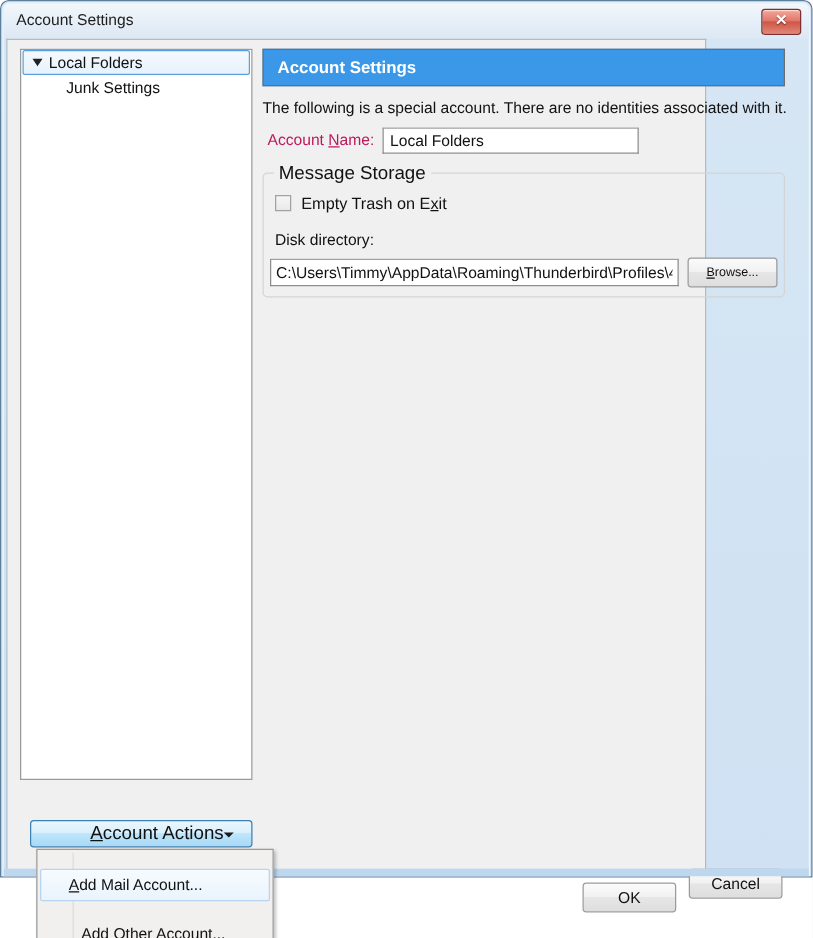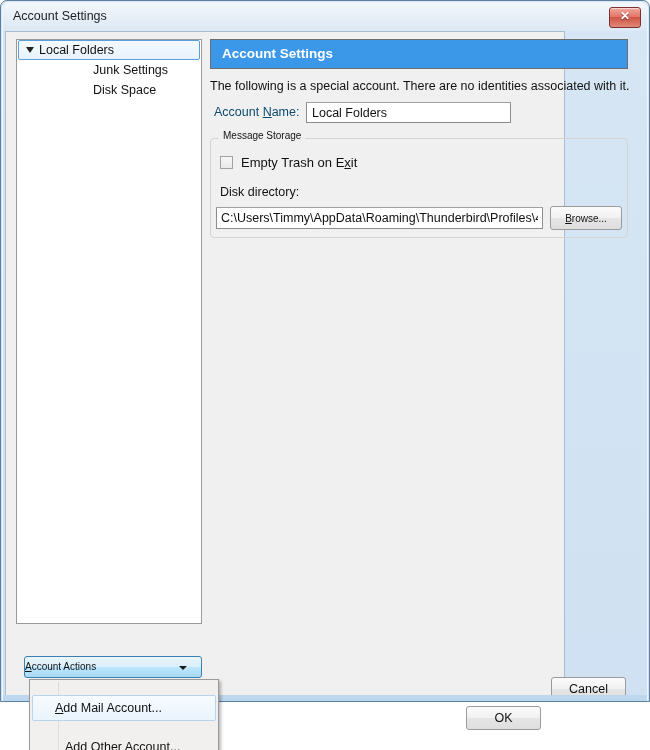--- a/index.html
+++ b/index.html
@@ -97,21 +97,20 @@
   }
   .tree-row {
     position: relative;
     height: 20px;
     line-height: 20px;
     font-size: 12.5px;
     color: #111111;
     white-space: nowrap;
     box-sizing: border-box;
     cursor: default;
-    margin-left: 40px;
   }
   .tree-row.level0 { padding-left: 20px; }
   .tree-row.level1 { padding-left: 36px; }
   .tree-row.selected {
     background: linear-gradient(180deg, #f4f9ff 0%, #e8f2fc 100%);
     border: 1px solid #5aa0e0;
     border-radius: 2px;
     margin: 0 1px;
     height: 20px;
     line-height: 18px;
@@ -138,24 +137,24 @@
     border-radius: 3px;
     background: linear-gradient(180deg, #eaf6fd 0%, #d9f0fc 48%, #bee6fd 49%, #a7d9f5 100%);
     box-sizing: border-box;
     cursor: pointer;
   }
   #account-actions .aa-label {
     position: absolute;
     left: 0; top: 0;
     width: 100%;
     line-height: 20px;
-    text-align: left;
-    font-size: 10px;
-    color: #111111;
-    padding-right: 35px;
+    text-align: right;
+    font-size: 15px;
+    color: #111111;
+    padding-right: 22px;
     box-sizing: border-box;
   }
   #account-actions .aa-arrow {
     position: absolute;
     right: 14px; top: 9px;
     width: 0; height: 0;
     border-left: 4px solid transparent;
     border-right: 4px solid transparent;
     border-top: 4px solid #1a1a1a;
   }
@@ -235,21 +234,21 @@
   }
   #acct-name-row {
     position: relative;
     margin-top: 9px;
     height: 22px;
   }
   #acct-name-label {
     position: absolute;
     left: 4px; top: 3px;
     font-size: 12.5px;
-    color: #0c4a6e;
+    color: #be185d;
   }
   #acct-name-input {
     position: absolute;
     left: 96px; top: 0;
     width: 205px;
     height: 21px;
     border: 1px solid #8d8d8d;
     border-top-color: #a0a0a0;
     background: #ffffff;
     font-family: "Liberation Sans", sans-serif;
@@ -268,21 +267,21 @@
     height: 100px;
     border: 1px solid #d4d4d4;
     border-radius: 4px;
     box-sizing: border-box;
   }
   #msg-storage-legend {
     position: absolute;
     left: 8px; top: -9px;
     background: #f0f0f0;
     padding: 0 4px;
-    font-size: 10px;
+    font-size: 15px;
     color: #111111;
   }
   #empty-trash-row {
     position: absolute;
     left: 9px; top: 16px;
     height: 16px;
   }
   #empty-trash-box {
     position: absolute;
     left: 0; top: 1px;
@@ -344,21 +343,21 @@
     border-radius: 3px;
     background: linear-gradient(180deg, #fbfbfb 0%, #f1f1f1 48%, #e6e6e6 50%, #dedede 100%);
     font-family: "Liberation Sans", sans-serif;
     font-size: 12.5px;
     color: #111111;
     cursor: pointer;
     padding: 0;
     margin-top: 25px;
   }
   #ok-button     { left: 460px; top: 649px; }
-  #cancel-button { left: 545px; top: 620px; }
+  #cancel-button { left: 545px; top: 638px; }
 
   
   #bottom-strip {
     position: absolute;
     left: 2px;
     top: 694px;
     width: 644px;
     height: 6px;
     background: #bcd7ee;
   }
@@ -381,23 +380,20 @@
   <div id="client">
 
     <div id="tree-pane">
       <div class="tree-row level0 selected">
         <span class="tree-twisty"></span>
         <span>Local Folders</span>
       </div>
       <div class="tree-row level1">
         <span>Junk Settings</span>
       </div>
-      <div class="tree-row level1">
-        <span>Disk Space</span>
-      </div>
     </div>
 
     <div id="account-actions">
       <span class="aa-label"><span class="u">A</span><span>ccount Actions</span></span>
       <span class="aa-arrow"></span>
     </div>
 
     <div id="actions-menu">
       <div class="gutter-line"></div>
 

